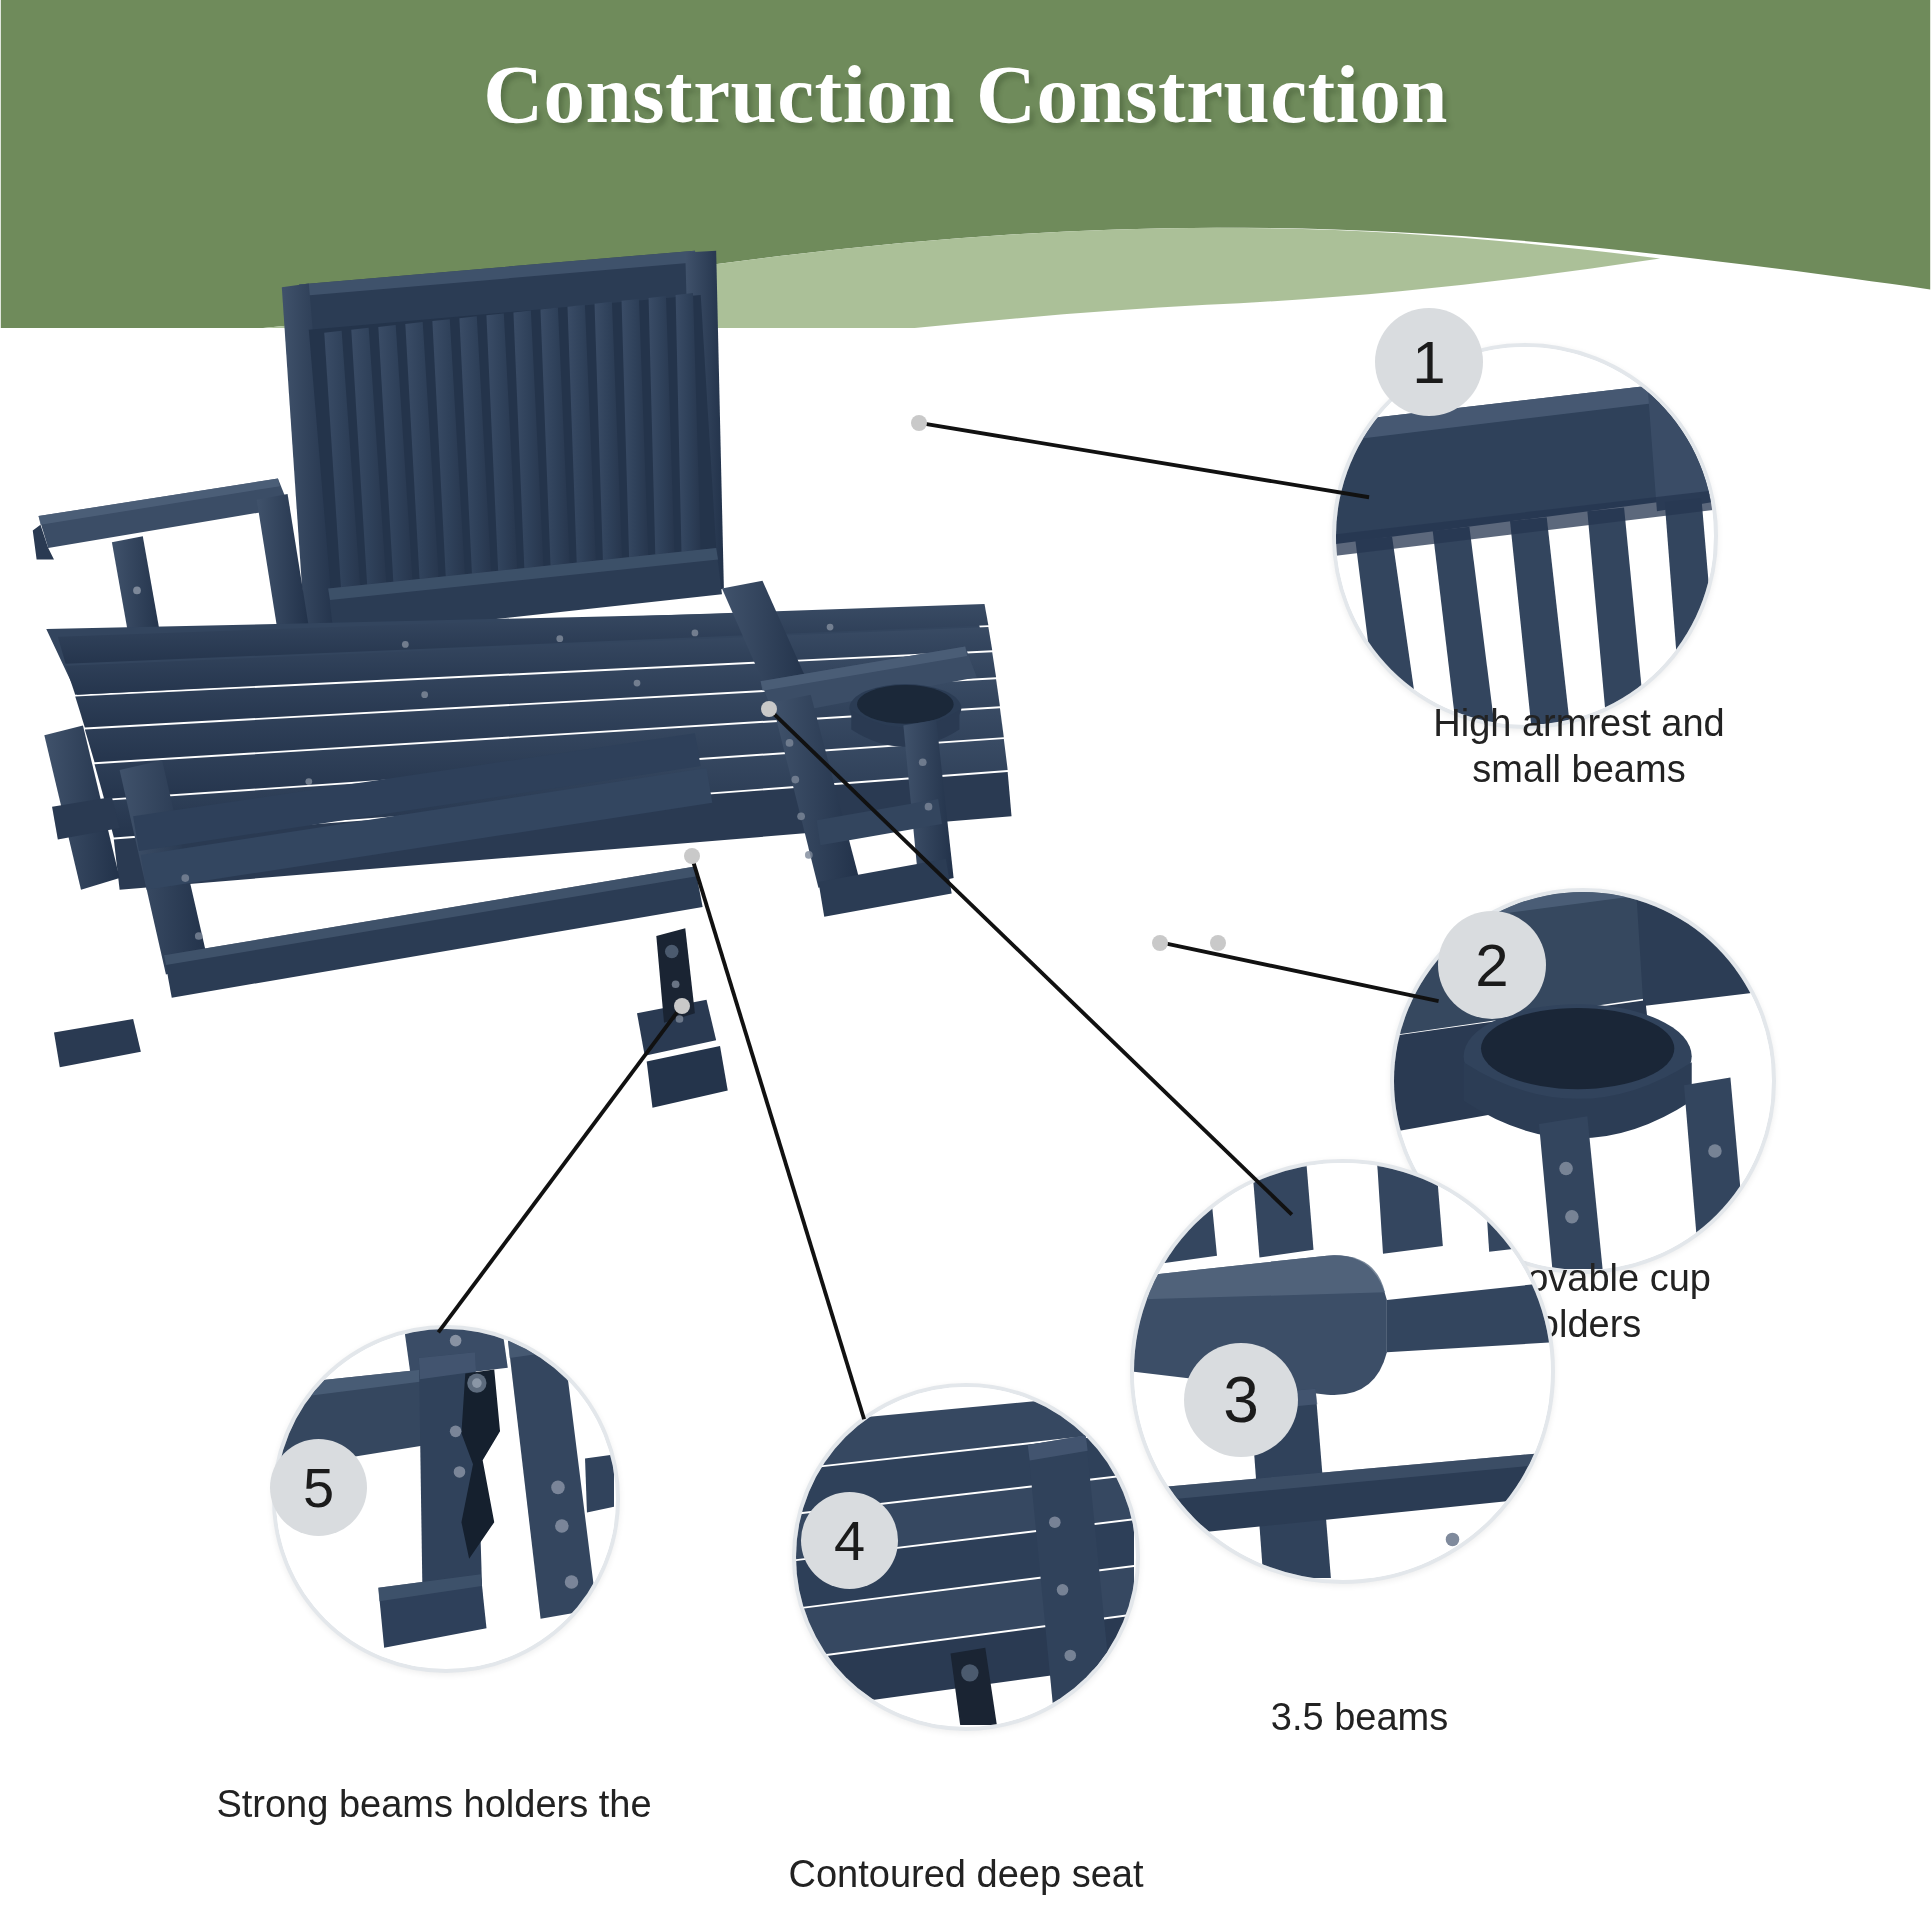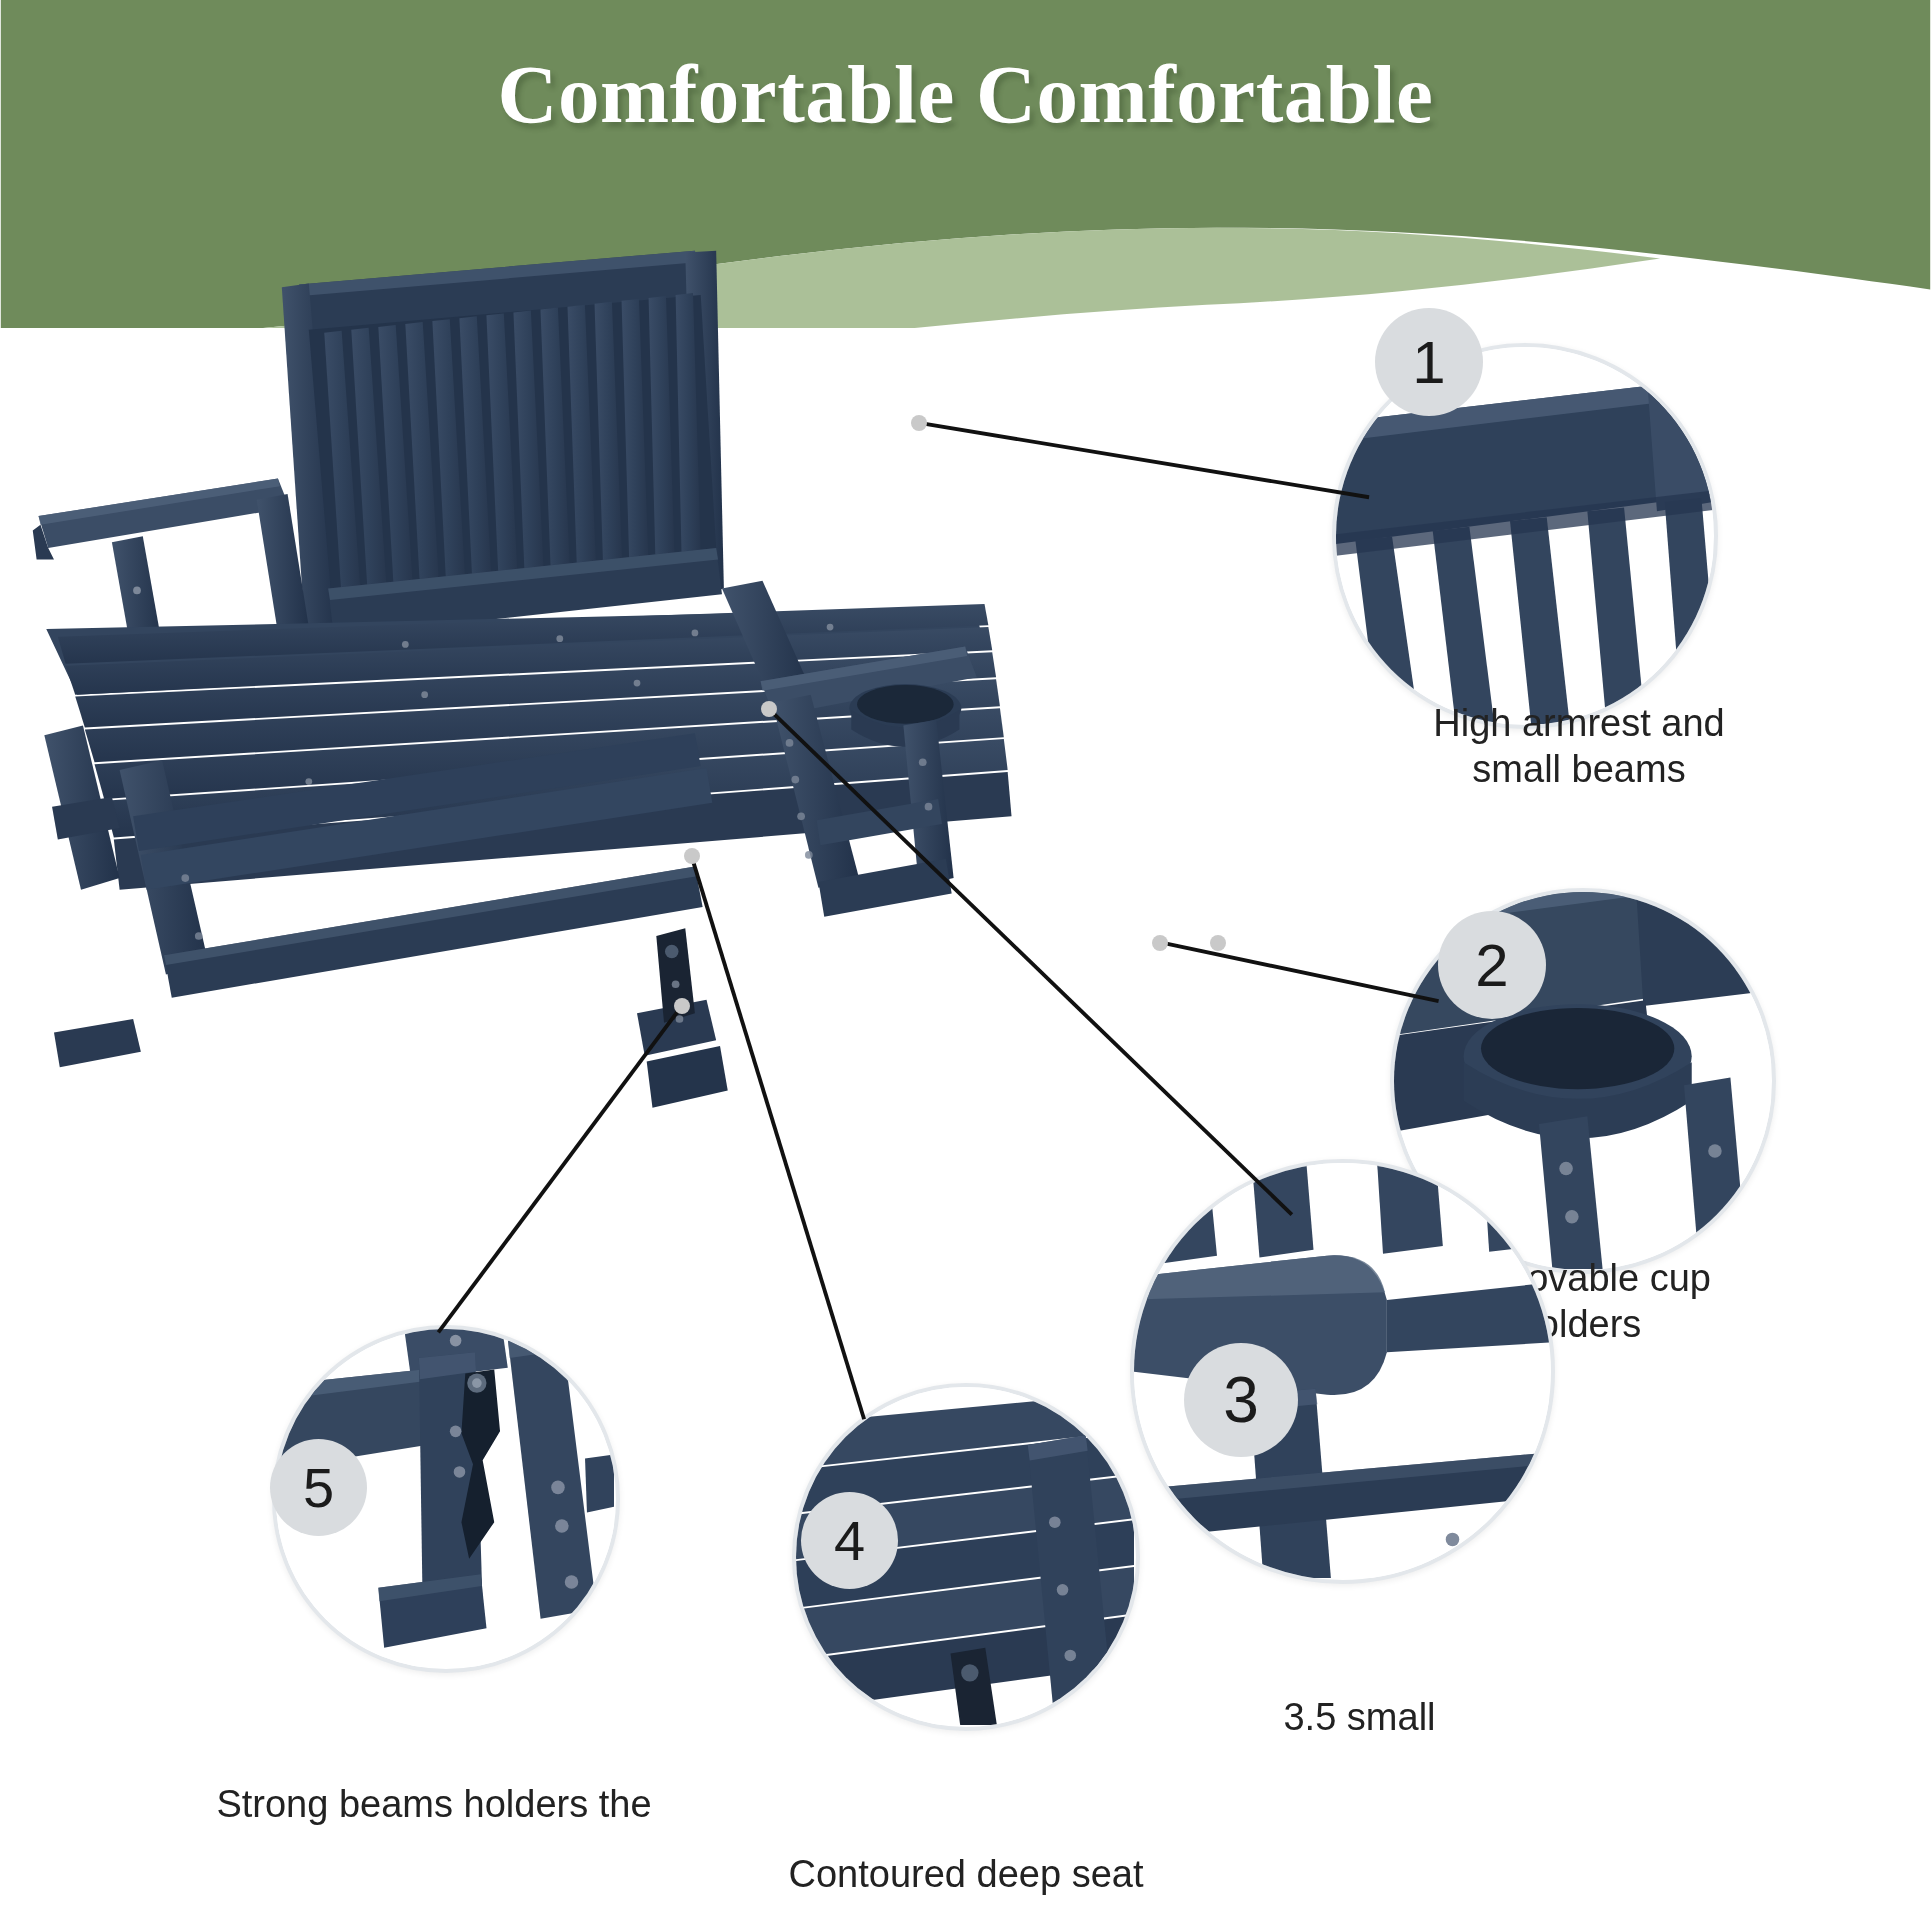--- a/index.html
+++ b/index.html
@@ -97,21 +97,21 @@
 <div id="stage">
 
   <div id="banner">
     <svg width="1931" height="328" viewBox="0 0 2000 340">
       <path d="M0,0 H2000 V300 C1700,258 1500,236 1260,236 C980,236 700,276 430,320 C290,343 140,352 0,352 Z" fill="#6f8b5b"></path>
       <path d="M0,352 C140,352 290,343 430,320 C700,276 980,236 1260,236 C1420,236 1560,248 1720,268
                C1560,292 1420,308 1250,316 C990,330 740,362 470,400 C320,420 150,430 0,430 Z" fill="#a7bd92" opacity="0.95"></path>
       <path d="M0,430 C150,430 320,420 470,400 C740,362 990,330 1250,316 C1420,308 1560,292 1720,268
                C1800,258 1900,250 2000,246 V340 H0 Z" fill="#ffffff" opacity="0"></path>
     </svg>
-    <div id="banner-title">Comfortable Comfortable</div>
+    <div id="banner-title">Construction Construction</div>
   </div>
 
   <div id="product">
     <svg width="1014" height="917" viewBox="0 0 1050 950">
       <defs>
         <linearGradient id="slatG" x1="0" y1="0" x2="1" y2="0">
           <stop offset="0" stop-color="#3a4c66"></stop>
           <stop offset="0.5" stop-color="#2f415a"></stop>
           <stop offset="1" stop-color="#26354c"></stop>
         </linearGradient>
@@ -308,21 +308,21 @@
       <path d="M120,240 L188,234 L190,250 L122,256 Z" fill="#4a5d77" opacity="0.7"></path>
 
       <path d="M-20,340 L430,300 L430,346 L-20,392 Z" fill="#2b3c54"></path>
       <path d="M-20,340 L430,300 L430,312 L-20,354 Z" fill="#465972" opacity="0.6"></path>
       <circle cx="330" cy="390" r="7" fill="#7f8a9c"></circle>
     </svg>
   </div>
   <div class="badge" style="left:1184px; top:1343px; width:114px; height:114px; font-size:64px;">3</div>
   <div class="caption" style="left:1134px; top:1694px; width:434px;">
     <div>
-      <b>3.5</b><span> small</span>
+      <b>3.5</b><span> beams</span>
     </div>
   </div>
 
   <div class="detail" style="left:792px; top:1383px; width:348px; height:348px;">
     <svg width="338" height="338" viewBox="0 0 350 350">
       <rect width="350" height="350" fill="#ffffff"></rect>
 
       <path d="M-20,40 L360,4 L362,44 L-18,86 Z" fill="#364861"></path>
       <path d="M-18,88 L362,46 L364,88 L-16,132 Z" fill="#2f415a"></path>
       <path d="M-16,134 L364,90 L366,134 L-14,180 Z" fill="#364861"></path>

